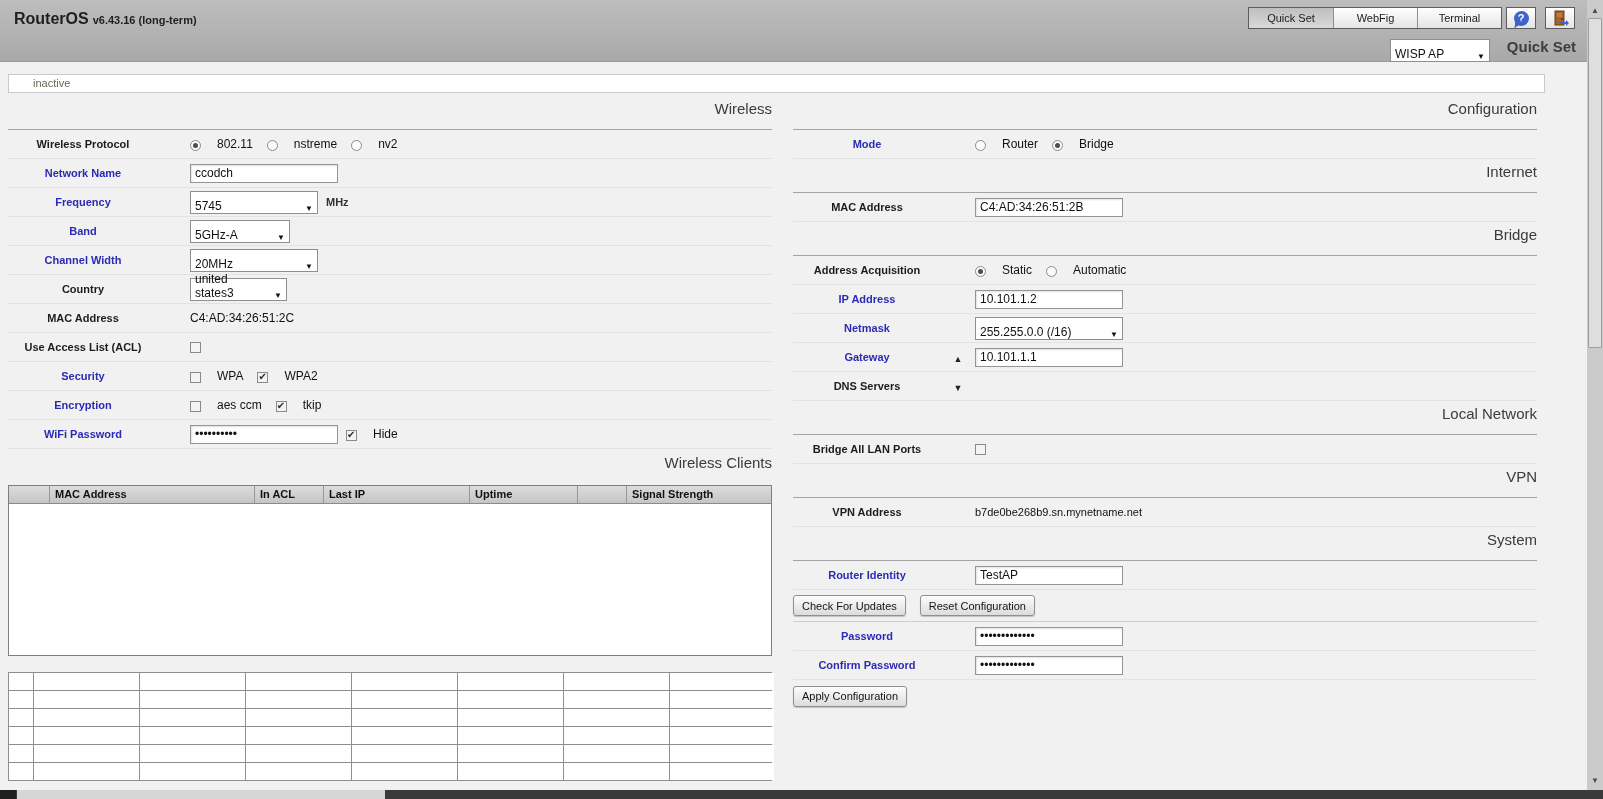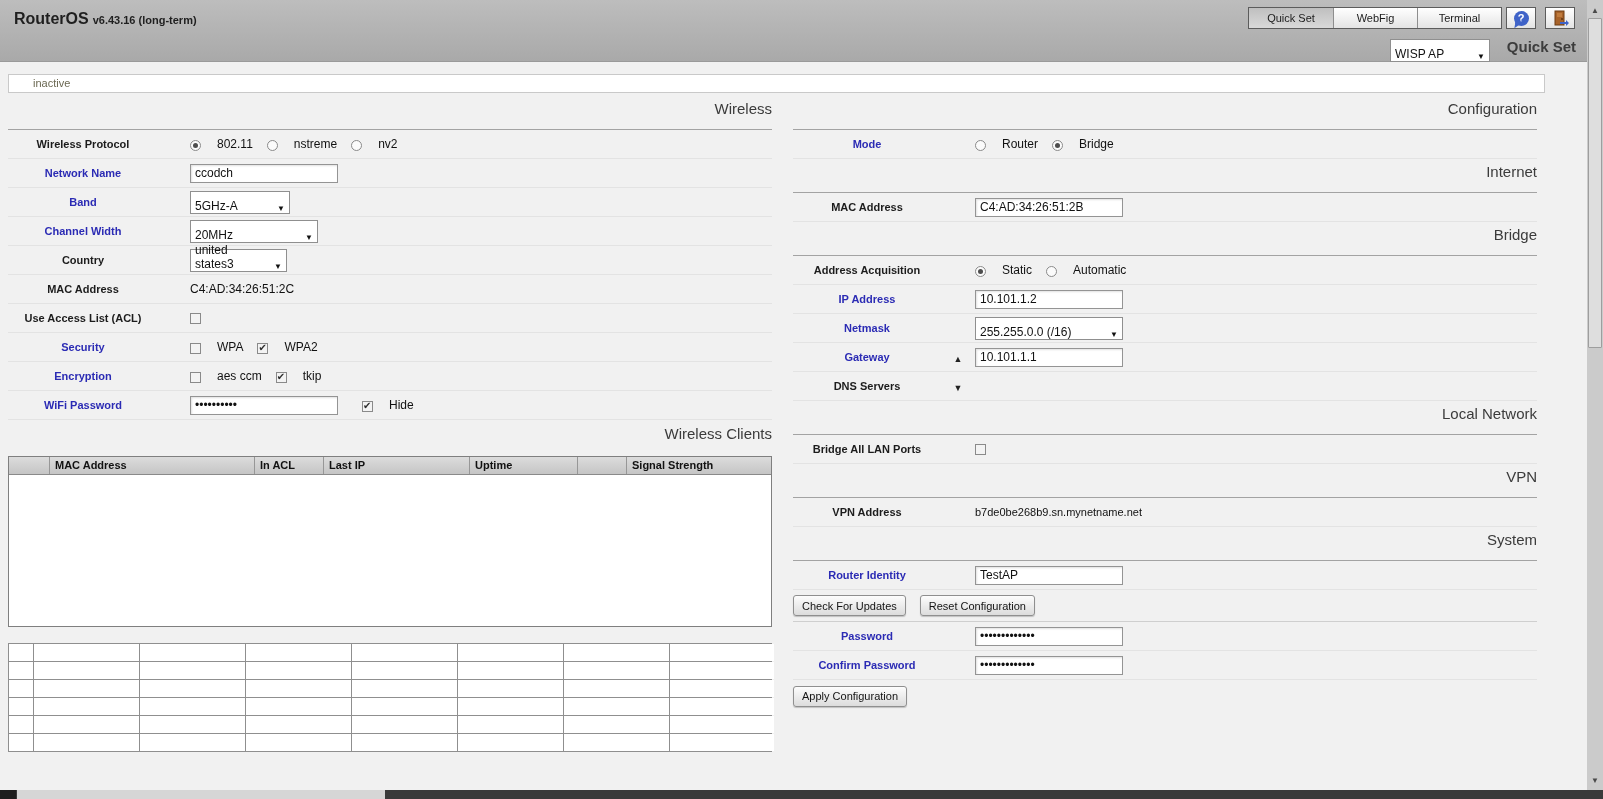--- a/index.html
+++ b/index.html
@@ -152,20 +152,28 @@
         <span>nv2</span>
       </span>
   </div>
 
   <div class="row">
     <div class="lbl blue">Network Name</div>
       <div class="gap"></div>
     <input class="text w148" type="text" value="ccodch" style="">
   </div>
 
+  <div class="row">
+    <div class="lbl blue">Frequency</div>
+      <div class="gap"></div>
+    <div class="select w128">
+        <span>5745</span>
+      </div>
+    <span class="unit">MHz</span>
+  </div>
 
   <div class="row">
     <div class="lbl blue">Band</div>
       <div class="gap"></div>
     <div class="select w100">
         <span>5GHz-A</span>
       </div>
   </div>
 
   <div class="row">
@@ -219,21 +227,21 @@
     <span class="opt">
         <span class="checkbox on"></span>
         <span>tkip</span>
       </span>
   </div>
 
   <div class="row">
     <div class="lbl blue">WiFi Password</div>
       <div class="gap"></div>
     <input class="text w148" type="text" value="••••••••••" style="">
-    <span class="opt" style="margin-left:24px">
+    <span class="opt" style="margin-left:8px">
         <span class="checkbox on"></span>
         <span>Hide</span>
       </span>
   </div>
 
   <div class="sec-title" style="border-bottom:none">Wireless Clients</div>
 
   <div class="wc-table">
     <div class="wc-head">
       <div class="c0"></div>

